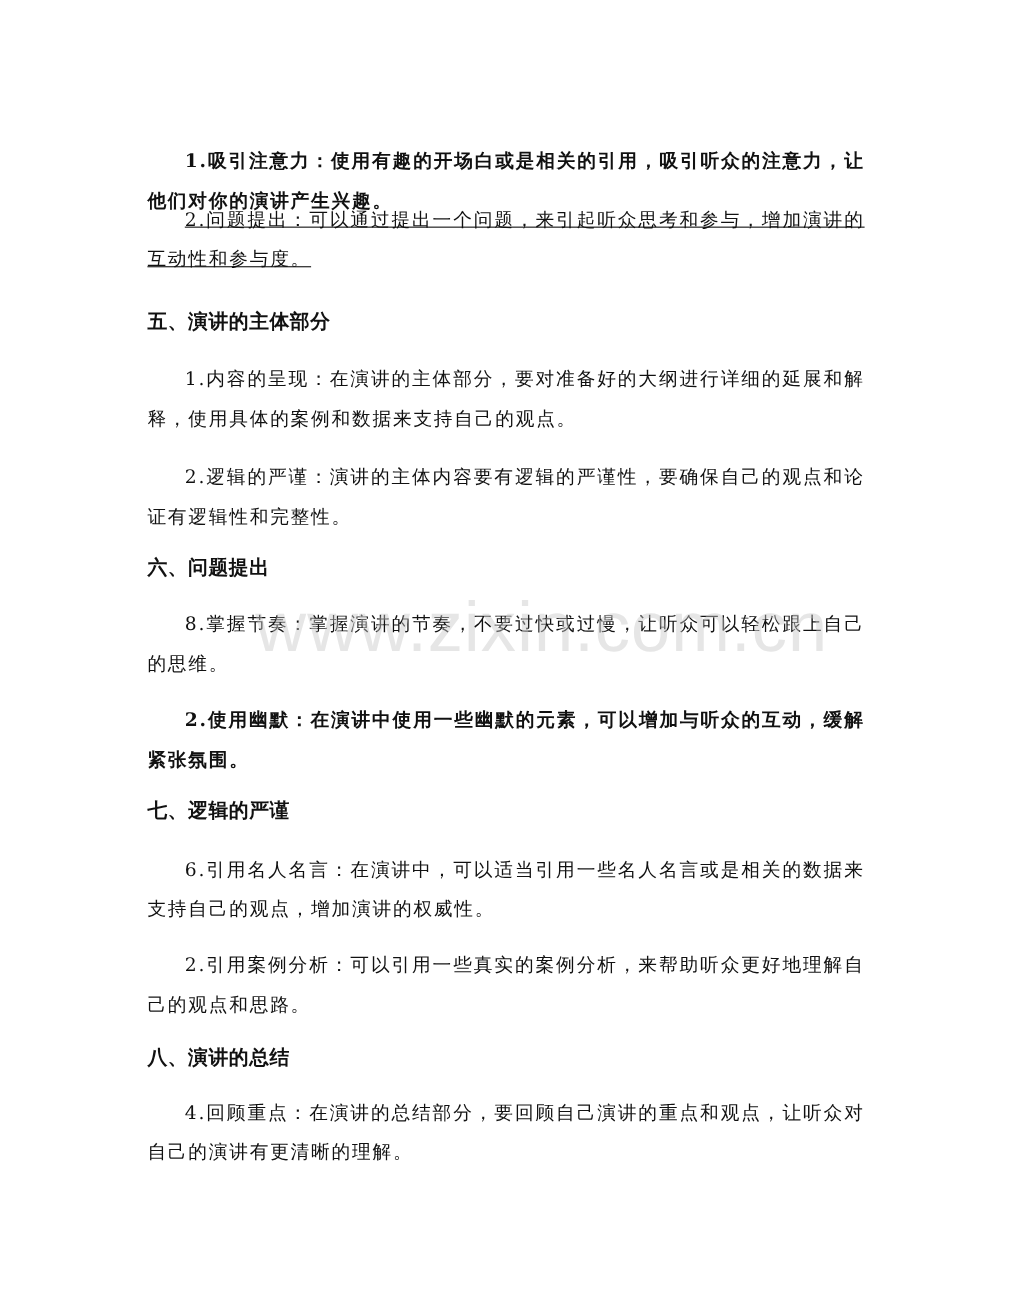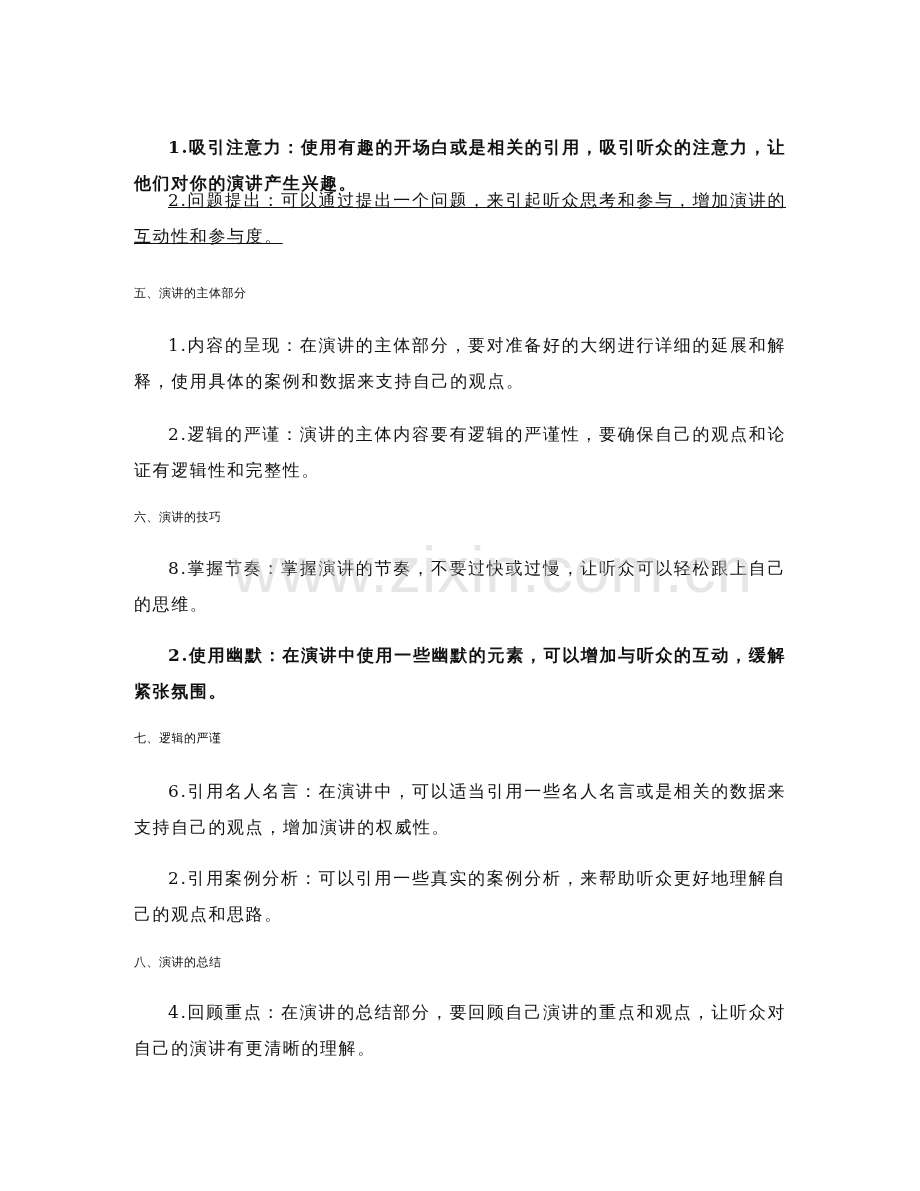--- a/index.html
+++ b/index.html
@@ -30,22 +30,22 @@
       text-indent: 34px;
       letter-spacing: 1.6px;
       text-align: justify;
       margin: 0;
       word-break: break-all;
     }
     .heading {
       position: absolute;
       left: 0;
       font-family: "DejaVu Sans", "Liberation Sans", sans-serif;
-      font-weight: normal;
-      font-size: 12px;
+      font-weight: bold;
+      font-size: 18px;
       line-height: 24px;
       margin: 0;
       letter-spacing: 0.5px;
     }
     .watermark {
       position: absolute;
       left: 232px;
       top: 535px;
       font-family: "Liberation Sans", "DejaVu Sans", sans-serif;
       font-size: 64px;
@@ -61,21 +61,21 @@
 
 <div class="page">
 
   <p class="para" style="top:129px;font-weight:bold;">1.吸引注意力：使用有趣的开场白或是相关的引用，吸引听众的注意力，让他们对你的演讲产生兴趣。</p>
   <p class="para" style="top:182px;text-decoration:underline;">2.问题提出：可以通过提出一个问题，来引起听众思考和参与，增加演讲的互动性和参与度。</p>
 
   <h2 class="heading" style="top:281px;">五、演讲的主体部分</h2>
   <p class="para" style="top:327px;">1.内容的呈现：在演讲的主体部分，要对准备好的大纲进行详细的延展和解释，使用具体的案例和数据来支持自己的观点。</p>
   <p class="para" style="top:416px;">2.逻辑的严谨：演讲的主体内容要有逻辑的严谨性，要确保自己的观点和论证有逻辑性和完整性。</p>
 
-  <h2 class="heading" style="top:505px;">六、演讲的技巧</h2>
+  <h2 class="heading" style="top:505px;">六、问题提出</h2>
   <p class="para" style="top:550px;">8.掌握节奏：掌握演讲的节奏，不要过快或过慢，让听众可以轻松跟上自己的思维。</p>
   <p class="para" style="top:637px;font-weight:bold;">2.使用幽默：在演讲中使用一些幽默的元素，可以增加与听众的互动，缓解紧张氛围。</p>
 
   <h2 class="heading" style="top:726px;">七、逻辑的严谨</h2>
   <p class="para" style="top:773px;">6.引用名人名言：在演讲中，可以适当引用一些名人名言或是相关的数据来支持自己的观点，增加演讲的权威性。</p>
   <p class="para" style="top:860px;">2.引用案例分析：可以引用一些真实的案例分析，来帮助听众更好地理解自己的观点和思路。</p>
 
   <h2 class="heading" style="top:950px;">八、演讲的总结</h2>
   <p class="para" style="top:994px;">4.回顾重点：在演讲的总结部分，要回顾自己演讲的重点和观点，让听众对自己的演讲有更清晰的理解。</p>
 

